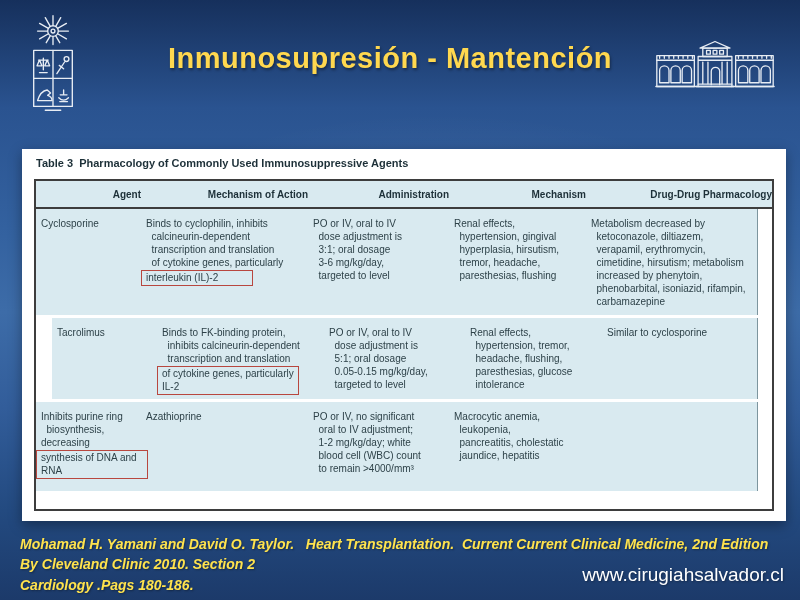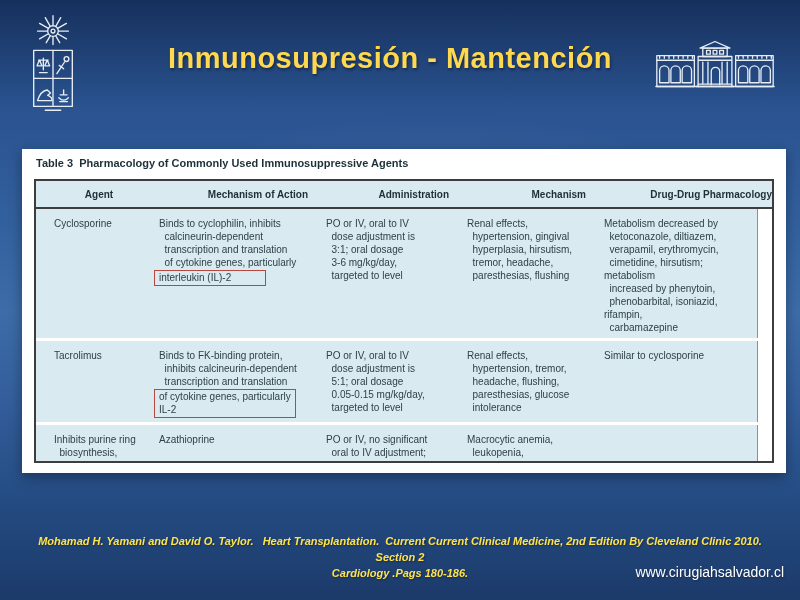--- a/index.html
+++ b/index.html
@@ -16,40 +16,40 @@
       radial-gradient(ellipse 70% 45% at 55% 48%, rgba(255,255,255,0.10), rgba(255,255,255,0) 65%),
       linear-gradient(180deg,#16305c 0%,#2a5390 18%,#33619f 38%,#3d6ca8 52%,#325d9a 68%,#234a80 85%,#1c3a6a 100%);
   }
   .logo{position:absolute}
   .logo svg line,.logo svg path,.logo svg rect,.logo svg circle{stroke:var(--logo_line);fill:none;stroke-width:1.4;stroke-linecap:round;stroke-linejoin:round}
   .logo-left{left:24px;top:6px;width:58px;height:112px}
   .logo-right{right:24px;top:36px;width:122px;height:56px}
   .slide-title{position:absolute;left:90px;right:110px;top:42px;text-align:center;
     font-size:29px;font-weight:700;color:var(--title_text);letter-spacing:0.5px;
     text-shadow:1px 2px 3px rgba(0,0,0,0.40);white-space:pre-wrap}
-  .panel{position:absolute;left:22px;top:149px;width:764px;height:324px;
+  .panel{position:absolute;left:22px;top:149px;width:764px;height:372px;
     background:var(--panel_bg);box-shadow:0 4px 12px rgba(0,0,0,0.35)}
   .table-caption{position:absolute;left:14px;top:8px;font-size:11px;font-weight:700;
     color:var(--table_header_text);white-space:pre-wrap}
   .tframe{position:absolute;left:12px;right:12px;top:30px;bottom:10px;
     border:2px solid var(--table_border);background:#fff;overflow:hidden}
   .thead{display:grid;grid-template-columns:105px 167px 141px 137px 1fr;height:28px;
     background:var(--table_cell_bg);border-bottom:2px solid var(--table_border);align-items:center}
   .thead .col{text-align:right;font-size:10px;font-weight:700;color:var(--table_header_text)}
-  .thead .col:first-child{text-align:center;padding-left:21px}
+  .thead .col:first-child{text-align:right;padding-left:21px}
   .tbody{background:#fff}
   .trow{display:grid;grid-template-columns:105px 167px 141px 137px 1fr;
     background:var(--table_cell_bg);margin:0 14px 3px 0;border-right:1px solid #7d959e}
-  .cell{padding:8px 4px 4px 18px;font-size:10px;line-height:13px;color:var(--table_text);white-space:pre-wrap}
+  .cell{padding:8px 4px 4px 5px;font-size:10px;line-height:13px;color:var(--table_text);white-space:pre-wrap}
   .red-box{display:inline-block;border:1.5px solid var(--highlight_box);
     padding:0 4px 1px 4px;margin:1px 0 0 -5px;min-width:112px;white-space:pre-wrap}
-  .citation{position:absolute;left:20px;right:20px;top:534px;text-align:center;
-    font-size:11px;line-height:1.45;font-weight:700;font-style:italic;
+  .citation{position:absolute;left:20px;right:20px;top:534px;text-align:left;
+    font-size:14px;line-height:1.45;font-weight:700;font-style:italic;
     color:var(--citation_text);white-space:pre-wrap;text-shadow:1px 1px 2px rgba(0,0,0,0.35)}
-  .website{position:absolute;right:16px;top:564px;font-size:14px;color:var(--website_text);
+  .website{position:absolute;right:16px;top:564px;font-size:19px;color:var(--website_text);
     text-shadow:1px 1px 2px rgba(0,0,0,0.3)}
 </style>
 </head>
 <body>
 
 <div class="slide">
 
   <div class="logo logo-left">
     <svg viewBox="0 0 60 116" width="58" height="112">
       <circle cx="30" cy="26" r="5.5"></circle>
@@ -130,21 +130,21 @@
   tremor, headache,
   paresthesias, flushing</div>
             <div class="cell">Metabolism decreased by
   ketoconazole, diltiazem,
   verapamil, erythromycin,
   cimetidine, hirsutism; metabolism
   increased by phenytoin,
   phenobarbital, isoniazid, rifampin,
   carbamazepine</div>
           </div>
-          <div class="trow" style="min-height: 78px;">
+          <div class="trow" style="min-height: 78px; margin-left: 16px;">
             <div class="cell">Tacrolimus</div>
             <div class="cell"><span>Binds to FK-binding protein,
   inhibits calcineurin-dependent
   transcription and translation
 </span><span class="red-box">of cytokine genes, particularly
 IL-2</span></div>
             <div class="cell">PO or IV, oral to IV
   dose adjustment is
   5:1; oral dosage
   0.05-0.15 mg/kg/day,

